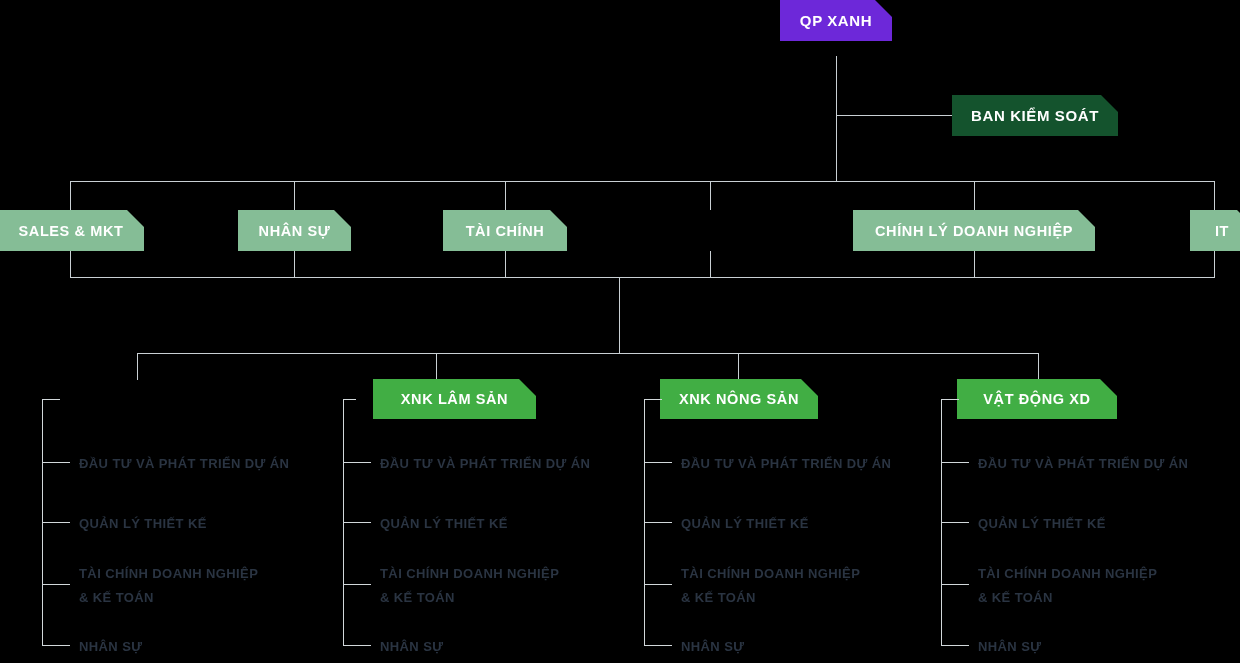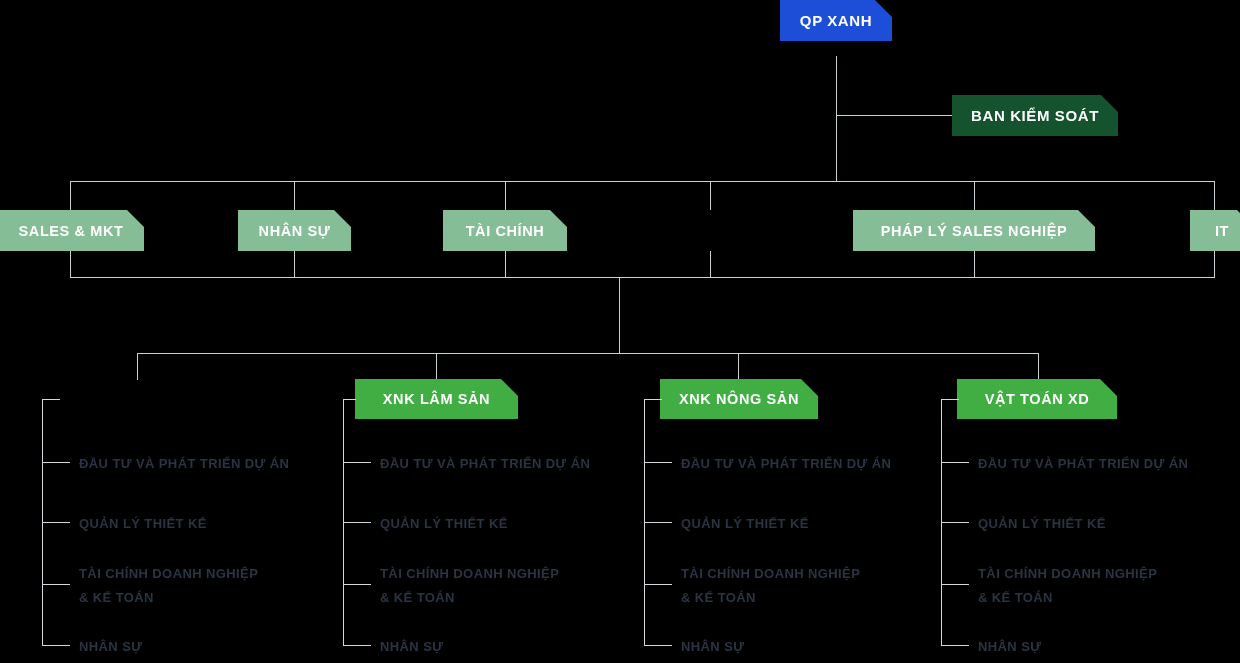--- a/index.html
+++ b/index.html
@@ -43,21 +43,21 @@
     justify-content: center;
     box-sizing: border-box;
     color: #ffffff;
     font-weight: 700;
     letter-spacing: 0.6px;
     white-space: nowrap;
     -webkit-clip-path: polygon(0 0, calc(100% - 17px) 0, 100% 17px, 100% 100%, 0 100%);
     clip-path: polygon(0 0, calc(100% - 17px) 0, 100% 17px, 100% 100%, 0 100%);
   }
   .node.lvl1 {
-    background: #1d4ed8;
+    background: #6d28d9;
     font-size: 15px;
     height: 41px;
     align-items: center;
   }
   .node.lvl-audit {
     background: #14532d;
     font-size: 15px;
     height: 41px;
   }
   .node.lvl2 {
@@ -111,21 +111,21 @@
   <div class="node lvl2" style="left:-2px; top:210px; width:146px;">
     <span>SALES &amp; MKT</span>
   </div>
   <div class="node lvl2" style="left:238px; top:210px; width:113px;">
     <span>NHÂN SỰ</span>
   </div>
   <div class="node lvl2" style="left:443px; top:210px; width:124px;">
     <span>TÀI CHÍNH</span>
   </div>
   <div class="node lvl2" style="left:853px; top:210px; width:242px;">
-    <span>PHÁP LÝ SALES NGHIỆP</span>
+    <span>CHÍNH LÝ DOANH NGHIỆP</span>
   </div>
   <div class="node lvl2" style="left:1190px; top:210px; width:64px;">
     <span>IT</span>
   </div>
 
   <div class="line vline" style="left:70px;  top:251px; height:27px;"></div>
   <div class="line vline" style="left:294px; top:251px; height:27px;"></div>
   <div class="line vline" style="left:505px; top:251px; height:27px;"></div>
   <div class="line vline" style="left:710px; top:251px; height:27px;"></div>
   <div class="line vline" style="left:974px; top:251px; height:27px;"></div>
@@ -135,28 +135,28 @@
 
   <div class="line vline" style="left:619px; top:277px; height:77px;"></div>
 
   <div class="line hline" style="left:137px; top:353px; width:902px;"></div>
 
   <div class="line vline" style="left:137px;  top:353px; height:27px;"></div>
   <div class="line vline" style="left:436px;  top:353px; height:27px;"></div>
   <div class="line vline" style="left:738px;  top:353px; height:27px;"></div>
   <div class="line vline" style="left:1038px; top:353px; height:27px;"></div>
 
-  <div class="node lvl3" style="left:355px; top:379px; width:163px;">
+  <div class="node lvl3" style="left:373px; top:379px; width:163px;">
     <span>XNK LÂM SẢN</span>
   </div>
   <div class="node lvl3" style="left:660px; top:379px; width:158px;">
     <span>XNK NÔNG SẢN</span>
   </div>
   <div class="node lvl3" style="left:957px; top:379px; width:160px;">
-    <span>VẬT TOÁN XD</span>
+    <span>VẬT ĐỘNG XD</span>
   </div>
 
   <div class="rail" style="left:42px; top:399px; height:247px;"></div>
   <div class="stub" style="left:42px; top:399px; width:18px;"></div>
   <div class="stub" style="left:42px; top:462px; width:28px;"></div>
   <div class="stub" style="left:42px; top:522px; width:28px;"></div>
   <div class="stub" style="left:42px; top:584px; width:28px;"></div>
   <div class="stub" style="left:42px; top:645px; width:28px;"></div>
 
   <div class="leaf" style="left:79px; top:452px;">ĐẦU TƯ VÀ PHÁT TRIỂN DỰ ÁN</div>

